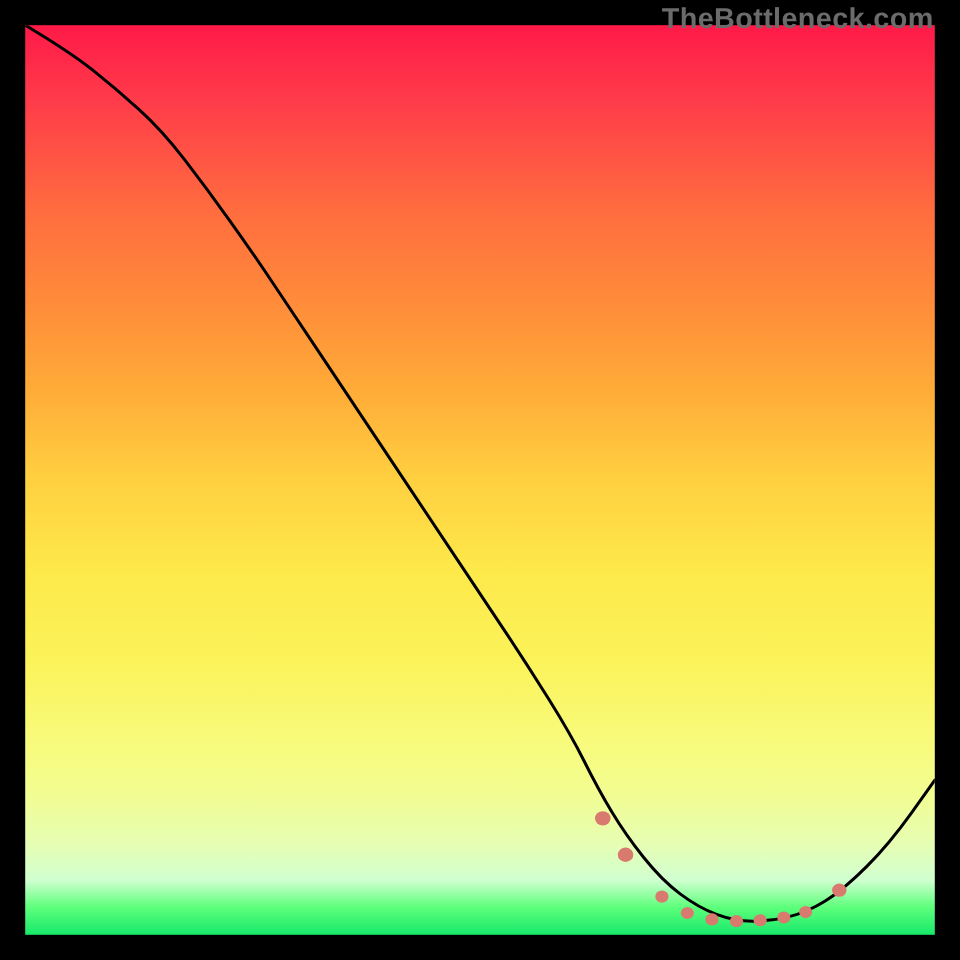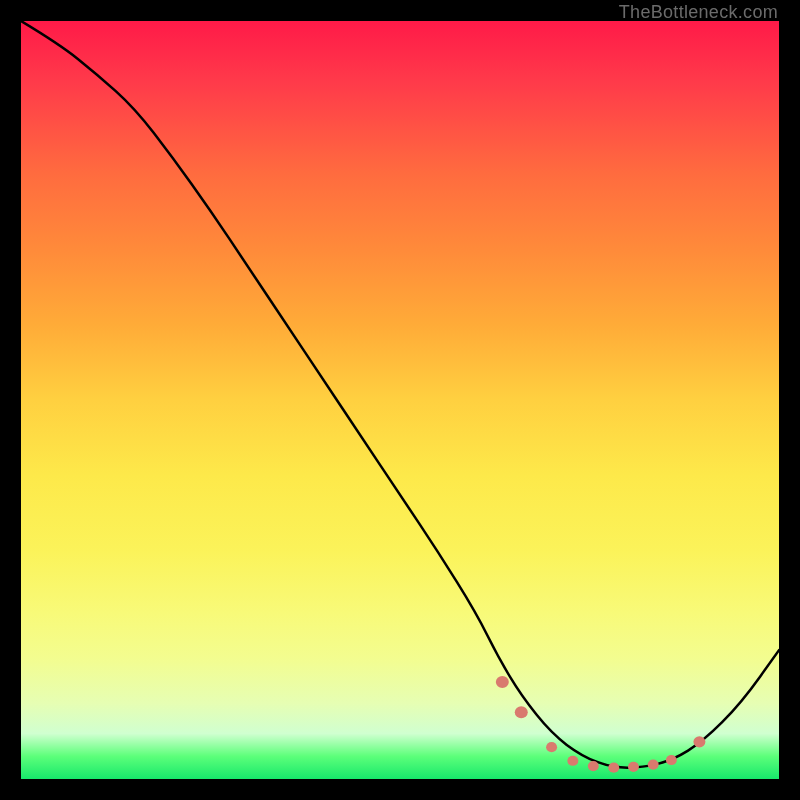--- a/index.html
+++ b/index.html
@@ -26,22 +26,22 @@
       #d0ffd0 94%,
       #5cff7a 97%,
       #17e86b 100%
     );
   }
   .watermark {
     position: absolute;
     top: 2px;
     right: 22px;
     color: #6b6b6b;
-    font-size: 18px;
-    font-weight: 400;
+    font-size: 24px;
+    font-weight: 700;
     letter-spacing: 0.3px;
     z-index: 5;
   }
   svg.curve {
     position: absolute;
     left: 21px;
     top: 21px;
     width: 758px;
     height: 758px;
     z-index: 3;

